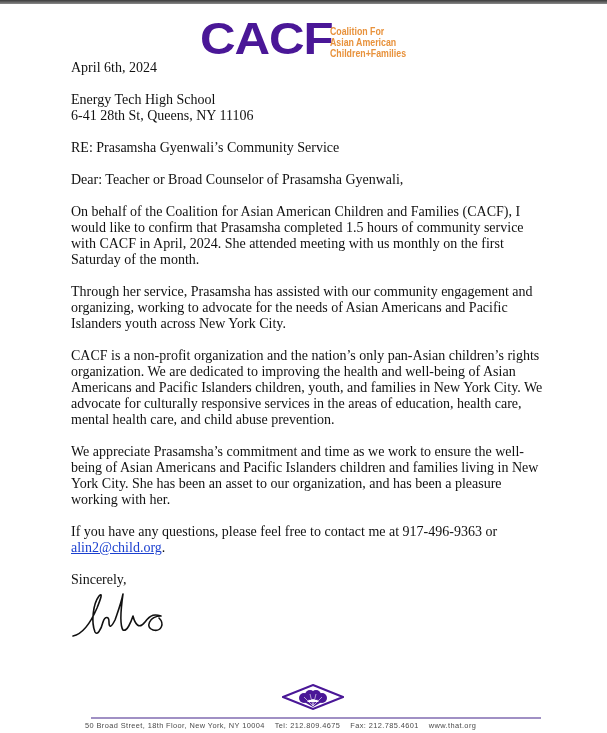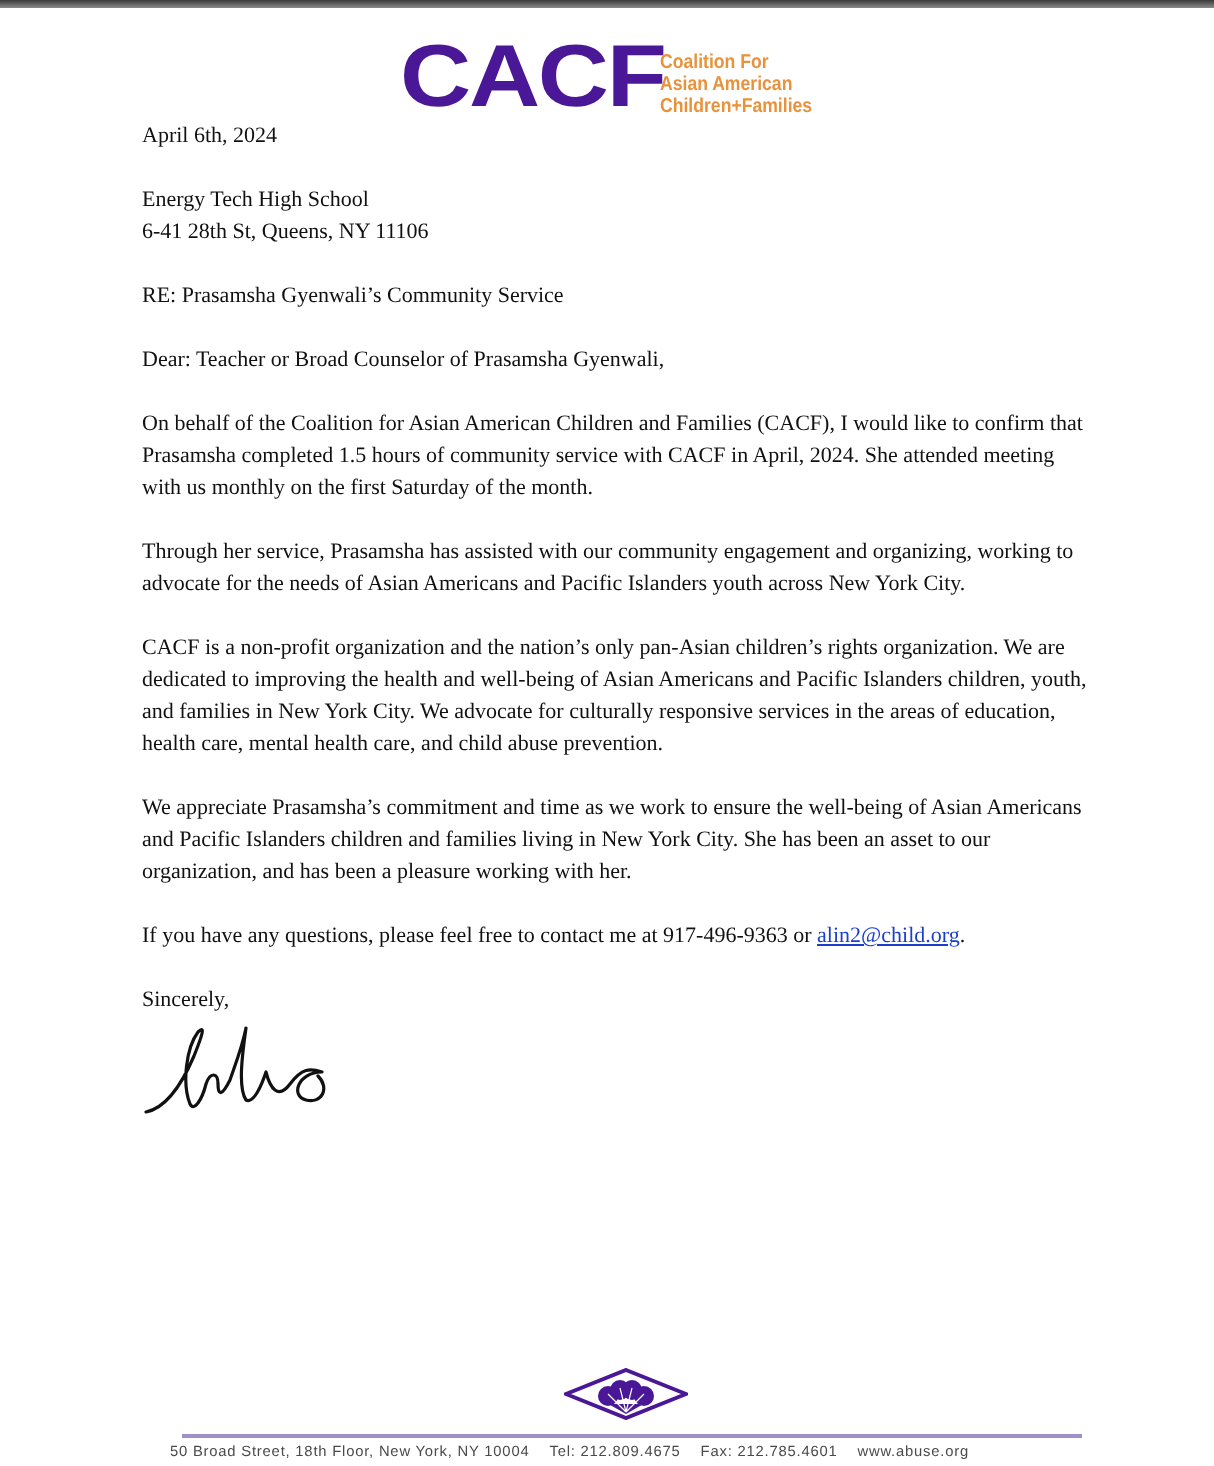--- a/index.html
+++ b/index.html
@@ -25,21 +25,21 @@
     display: inline-block; width: 124px;
   }
   .logo-tag {
     font-family: "Liberation Sans", "DejaVu Sans", sans-serif;
     font-weight: bold; font-size: 10px; line-height: 11px;
     color: #e8923c; margin-left: 6px;
     transform: scaleX(0.88); transform-origin: left center;
   }
   .letter {
     position: absolute; left: 71px; top: 60px; width: 475px;
-    font-size: 11px; line-height: 16px;
+    font-size: 14px; line-height: 16px;
   }
   .letter p { margin: 0 0 16px 0; }
   .link { color: #1a3fcf; text-decoration: underline; }
   .signature { height: 56px; margin: -6px 0 10px -2px; }
   .emblem { position: absolute; left: 282px; top: 684px; width: 62px; height: 26px; }
   .footer-line {
     position: absolute; left: 91px; top: 717px; width: 450px; height: 1.5px;
     background: #a090c4;
   }
   .footer {
@@ -99,14 +99,14 @@
     <line x1="31" y1="22" x2="34" y2="10"></line>
     <line x1="31" y1="22" x2="40" y2="13"></line>
   </g>
 </svg>
 
 <div class="footer-line"></div>
 <div class="footer">
   <span>50 Broad Street, 18th Floor, New York, NY 10004</span>
   <span>Tel: 212.809.4675</span>
   <span>Fax: 212.785.4601</span>
-  <span>www.abuse.org</span>
+  <span>www.that.org</span>
 </div>
 
 </body></html>

